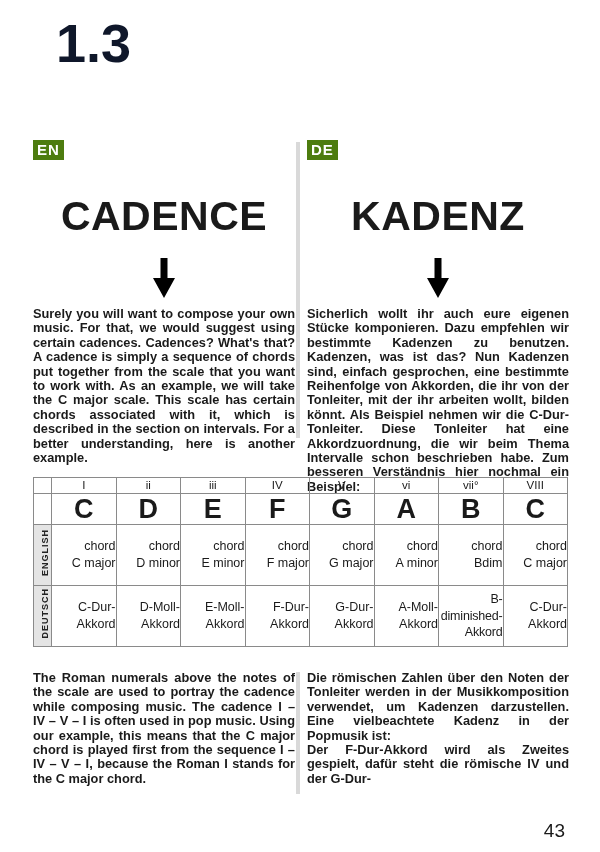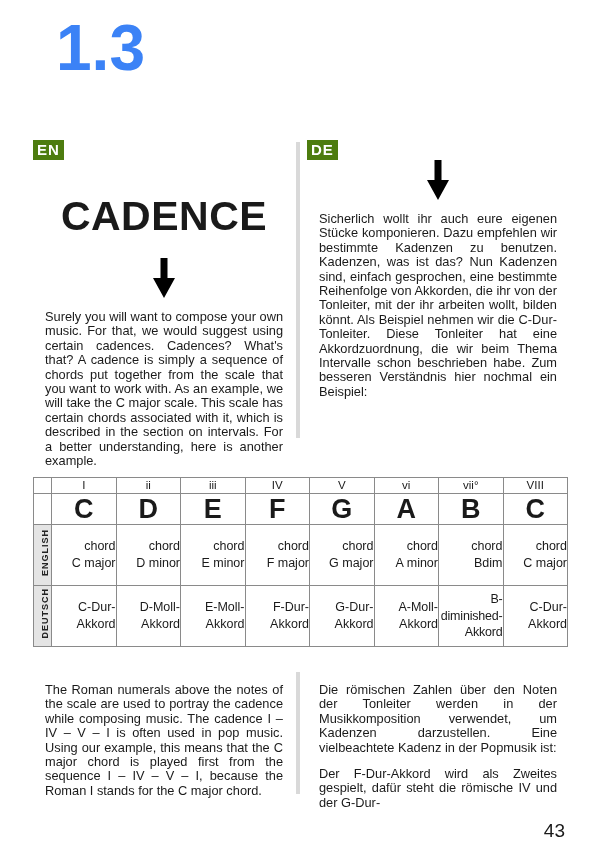--- a/index.html
+++ b/index.html
@@ -2,40 +2,40 @@
 <html><head>
 <meta charset="utf-8">
 <style>
   html,body{margin:0;padding:0;}
   body{
     width:600px;height:852px;position:relative;background:#ffffff;
     font-family:"Liberation Sans",sans-serif;color:#1a1a1a;overflow:hidden;
   }
   .sec-num{
     position:absolute;left:56px;top:16px;
-    font-size:64px;font-weight:bold;color:#3b82f6;line-height:1;letter-spacing:0;
+    font-size:54px;font-weight:bold;color:#0f172a;line-height:1;letter-spacing:0;
   }
   .divider{position:absolute;left:296px;width:4px;background:#d9d9d9;}
   .divider.top{top:142px;height:296px;}
   .divider.bottom{top:672px;height:122px;}
   .col{position:absolute;top:140px;width:262px;}
   .col.en{left:33px;}
   .col.de{left:307px;}
   .badge{
     display:inline-block;background:#4d7c0f;color:#ffffff;
     font-size:15px;font-weight:bold;letter-spacing:1px;
     padding:2px 4px 3px 4px;line-height:1;
   }
   .col-title{
     text-align:center;font-size:41px;font-weight:bold;line-height:44px;
     margin:34px 0 20px 0;letter-spacing:0.5px;white-space:nowrap;
   }
   .arrow-wrap{text-align:center;height:40px;margin-bottom:9px;}
   .para{
-    font-size:12.8px;line-height:14.4px;text-align:justify;margin:12px;
+    font-size:12.8px;line-height:14.4px;text-align:justify;margin:0;font-weight:bold;
   }
   .bottom-col{position:absolute;top:671px;width:262px;}
   .bottom-col.en{left:33px;}
   .bottom-col.de{left:307px;}
   table.cadence{
     position:absolute;left:33px;top:477px;width:535px;
     border-collapse:collapse;table-layout:fixed;
   }
   table.cadence td{
     border:1px solid #8a8a8a;text-align:center;vertical-align:middle;padding:0;
@@ -69,20 +69,21 @@
   <div class="arrow-wrap">
     <svg width="22" height="40" viewBox="0 0 22 40" aria-hidden="true">
         <path d="M7.5 0 H14.5 V20 H22 L11 40 L0 20 H7.5 Z" fill="#000"></path>
       </svg>
   </div>
   <p class="para">Surely you will want to compose your own music. For that, we would suggest using certain cadences. Cadences? What's that? A cadence is simply a sequence of chords put together from the scale that you want to work with. As an example, we will take the C major scale. This scale has certain chords associated with it, which is described in the section on intervals. For a better understanding, here is another example.</p>
 </div>
 
 <div class="col de">
   <span class="badge">DE</span>
+  <div class="col-title">KADENZ</div>
   <div class="arrow-wrap">
     <svg width="22" height="40" viewBox="0 0 22 40" aria-hidden="true">
         <path d="M7.5 0 H14.5 V20 H22 L11 40 L0 20 H7.5 Z" fill="#000"></path>
       </svg>
   </div>
   <p class="para">Sicherlich wollt ihr auch eure eigenen Stücke komponieren. Dazu empfehlen wir bestimmte Kadenzen zu benutzen. Kadenzen, was ist das? Nun Kadenzen sind, einfach gesprochen, eine bestimmte Reihenfolge von Akkorden, die ihr von der Tonleiter, mit der ihr arbeiten wollt, bilden könnt. Als Beispiel nehmen wir die C-Dur-Tonleiter. Diese Tonleiter hat eine Akkordzuordnung, die wir beim Thema Intervalle schon beschrieben habe. Zum besseren Verständnis hier nochmal ein Beispiel:</p>
 </div>
 
 <table class="cadence">
   <colgroup>

